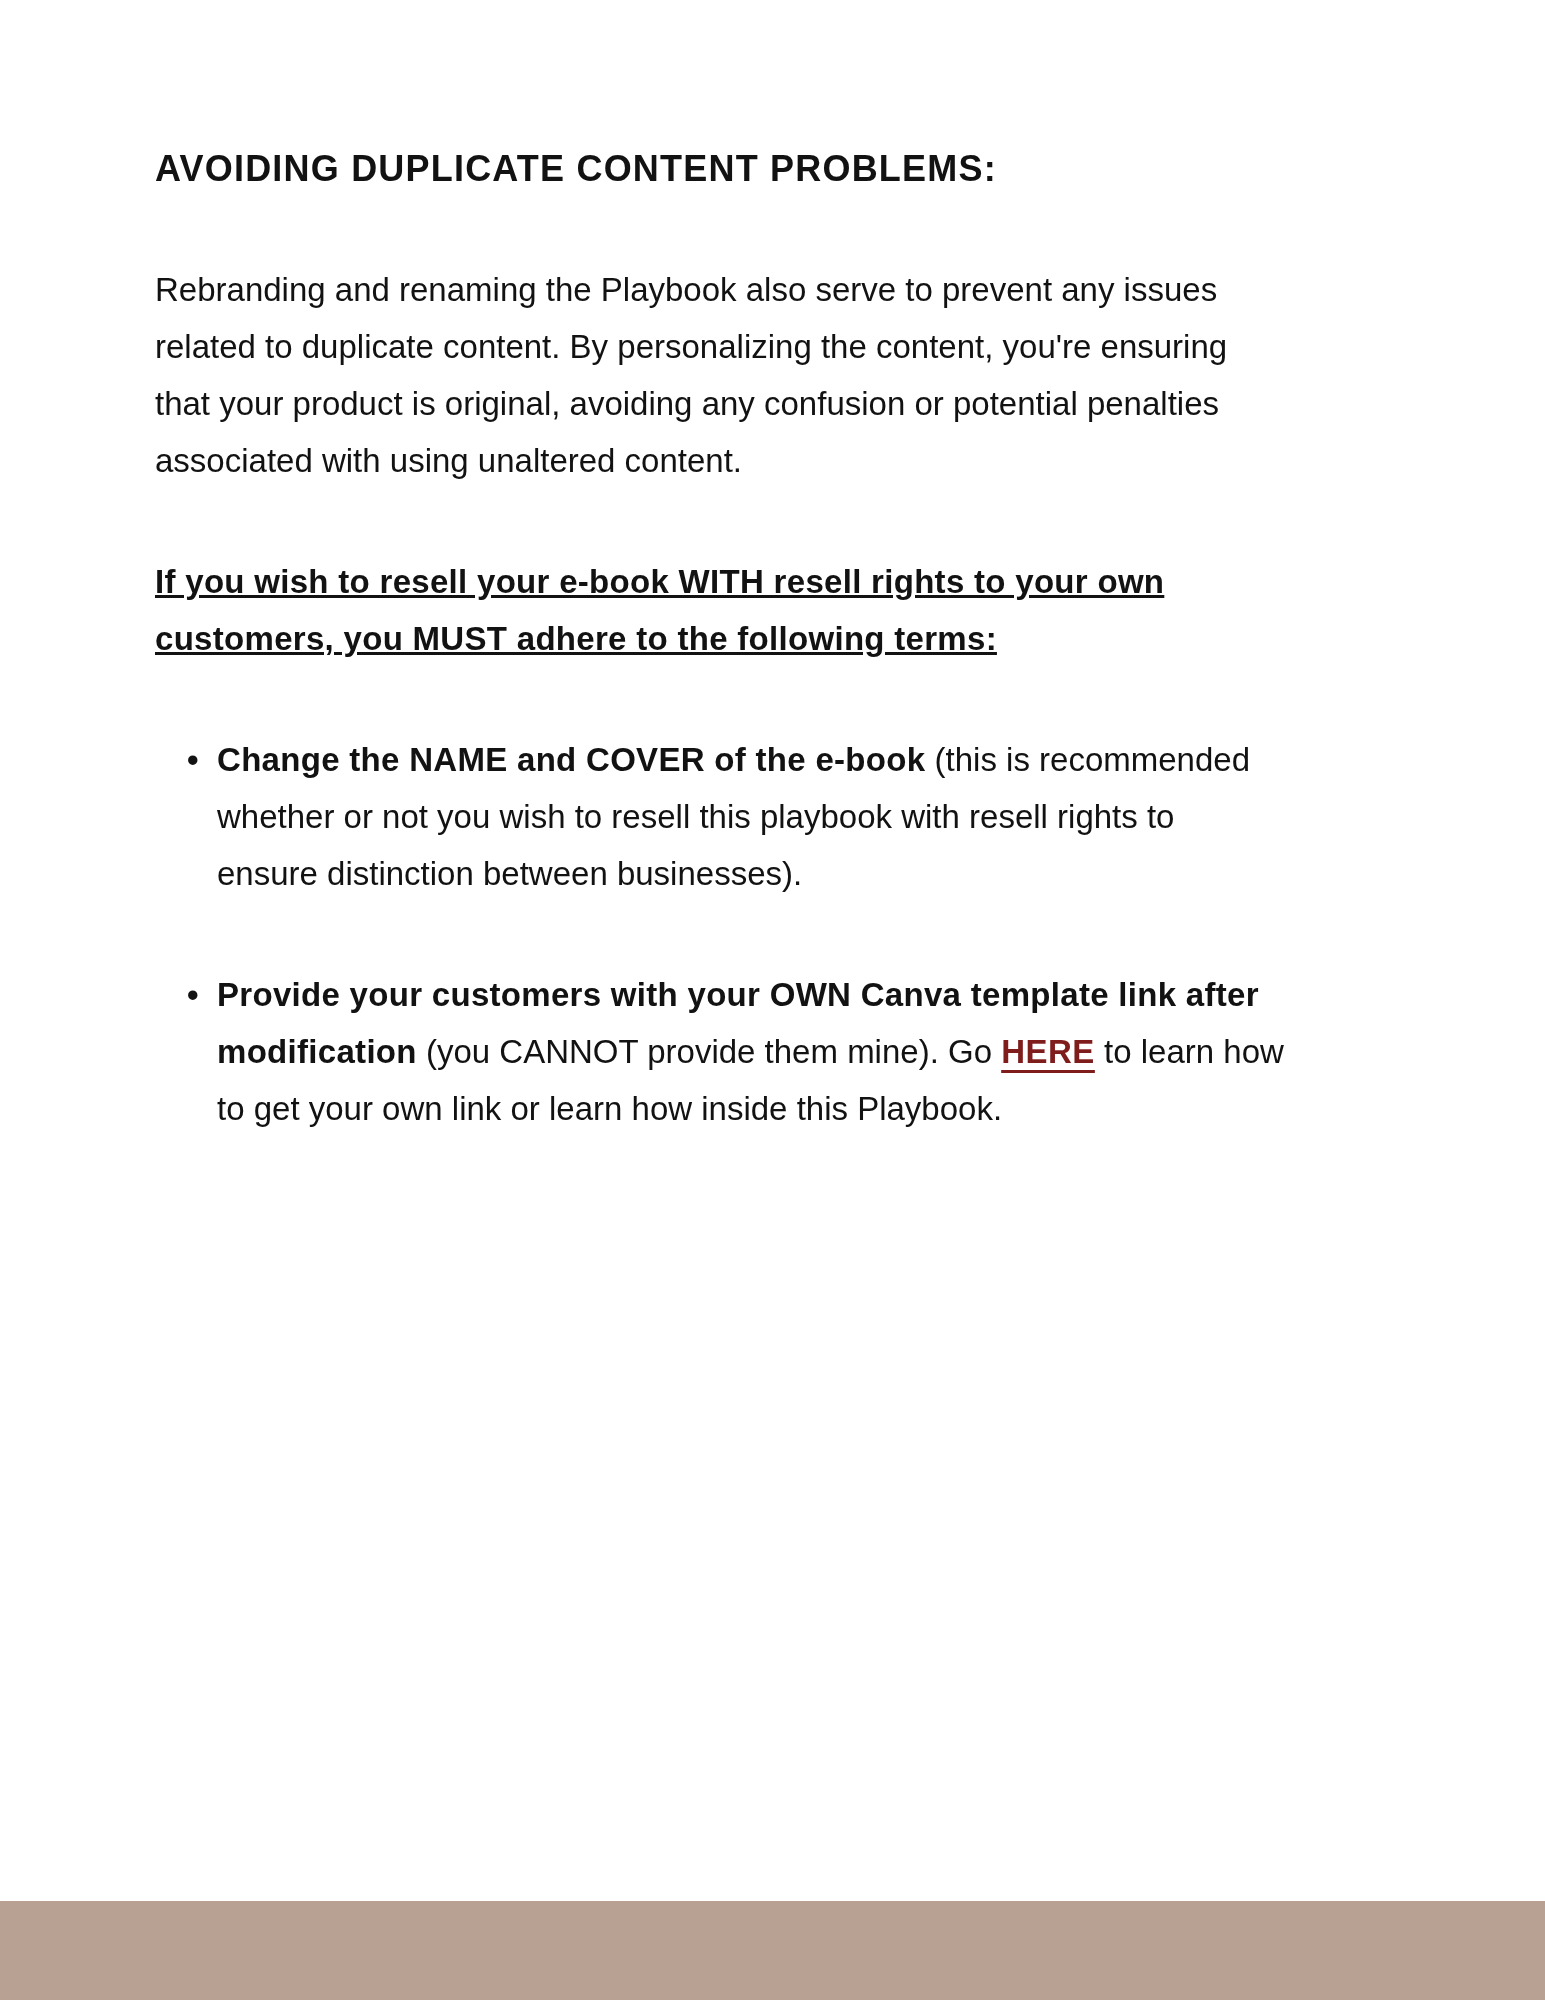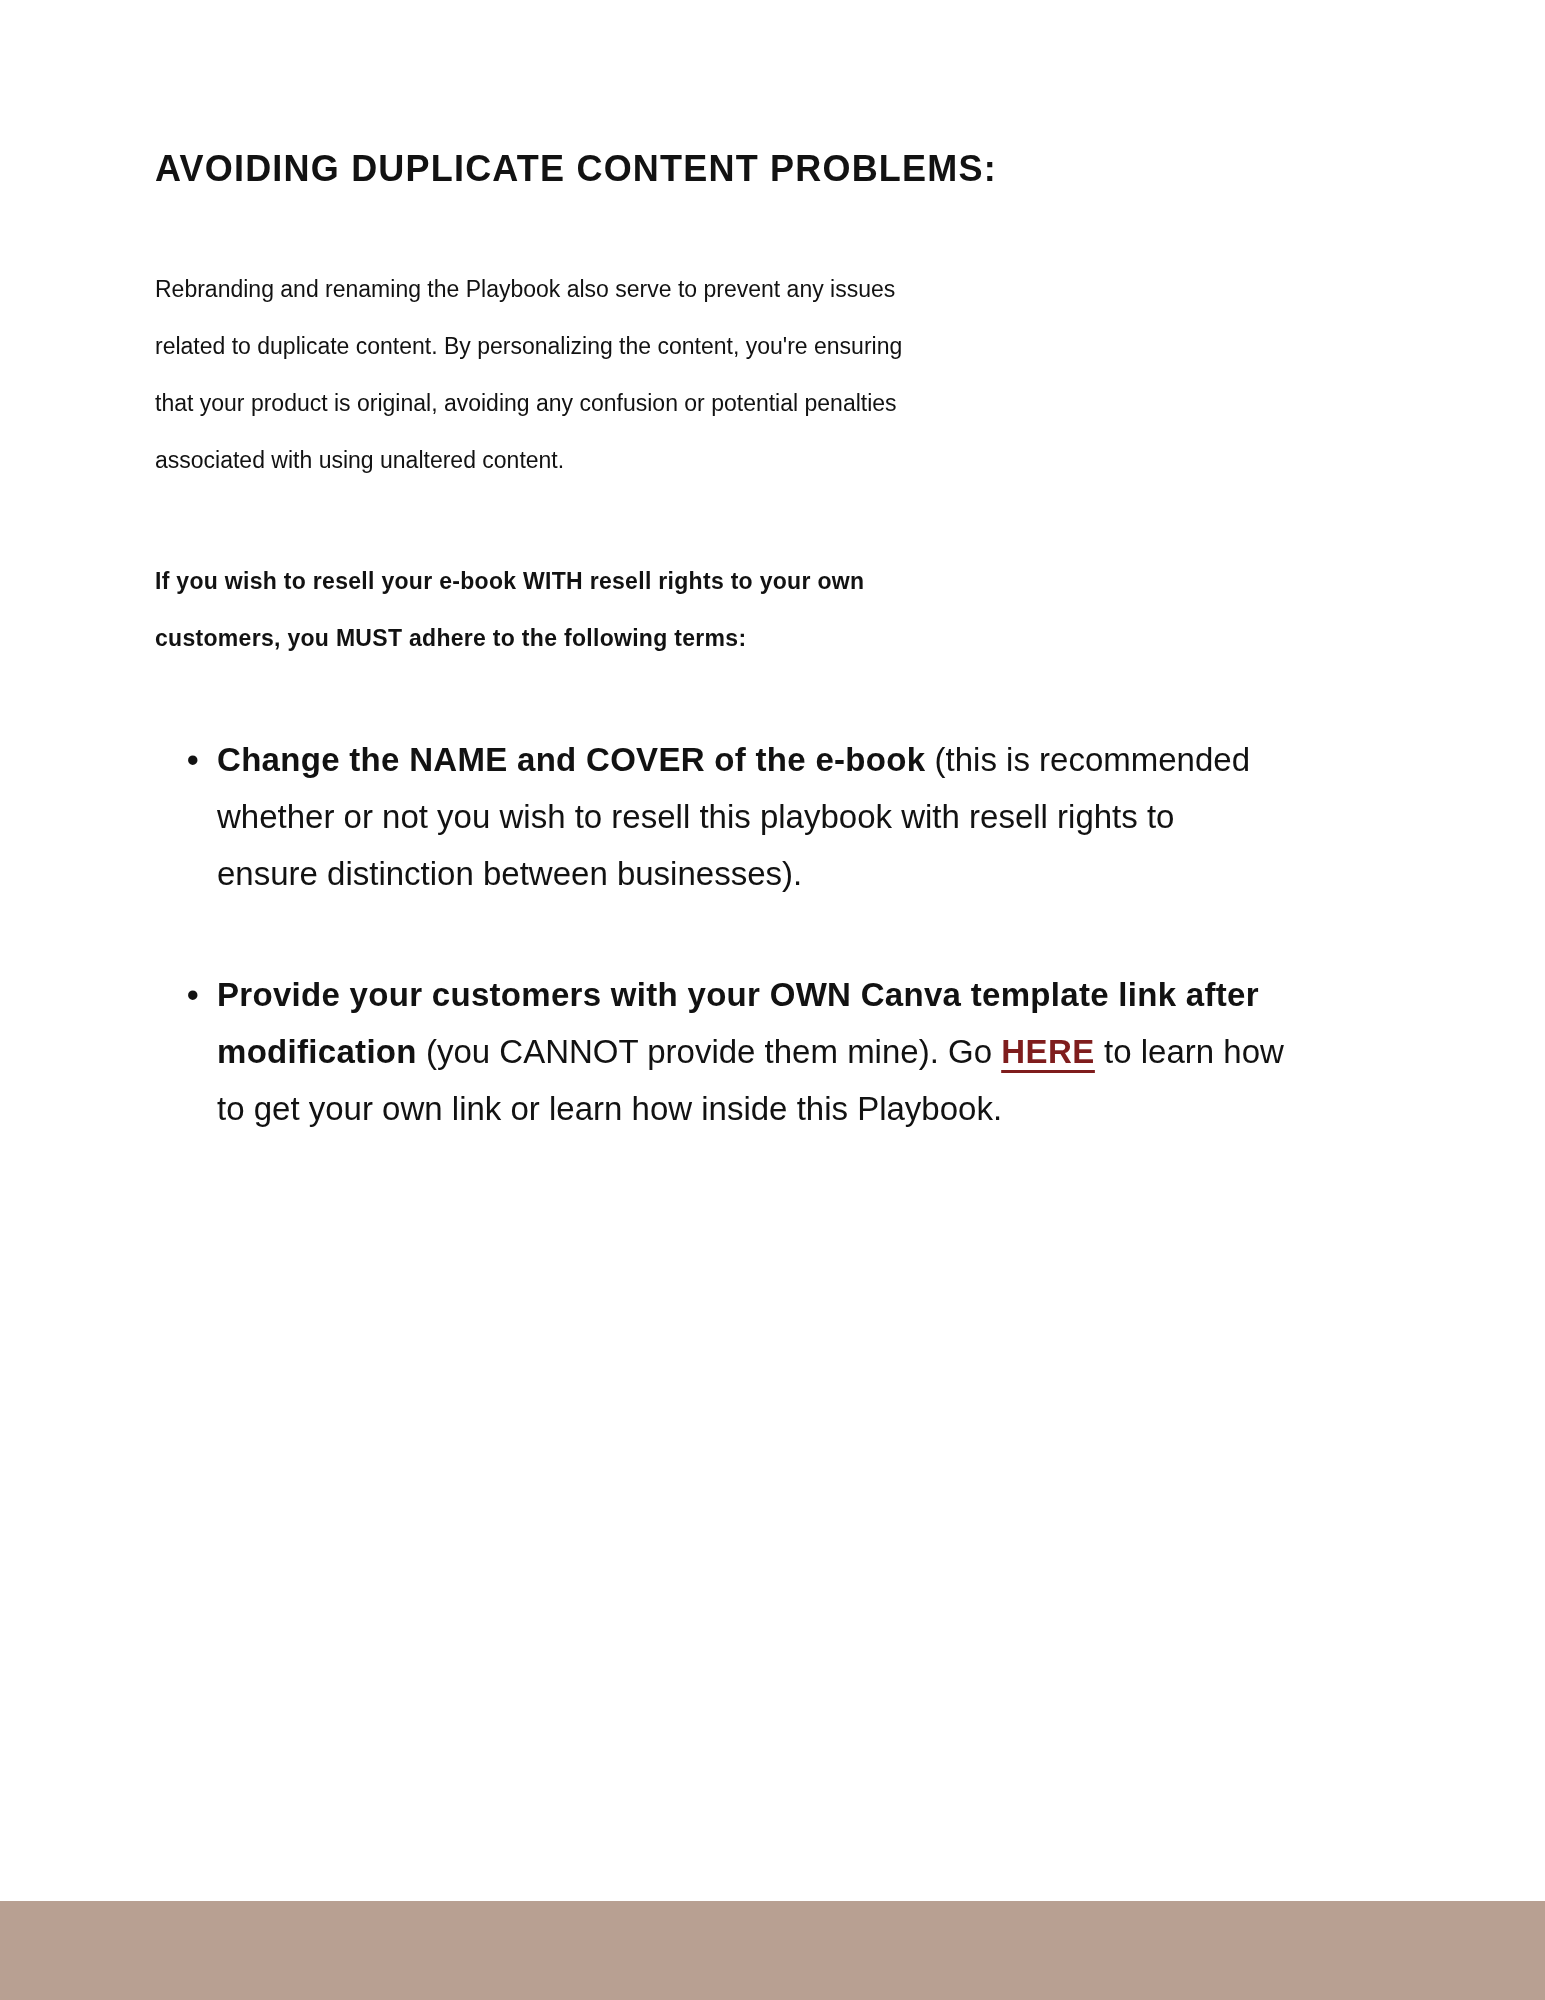--- a/index.html
+++ b/index.html
@@ -26,28 +26,29 @@
     font-weight: 700;
     letter-spacing: 1.2px;
     line-height: 57px;
     color: #121212;
     white-space: pre-line;
   }
   .heading.red {
     color: #e8615e;
   }
   .para {
-    font-size: 23px;
+    font-size: 33px;
     line-height: 57px;
     white-space: pre-line;
     max-width: 1260px;
   }
   .para.bold {
     font-weight: 700;
     letter-spacing: 0.3px;
+    text-decoration: underline;
   }
   ul.bullets {
     list-style: none;
     margin: 0 0 64px 0;
     padding: 0;
   }
   ul.bullets li {
     display: flex;
     align-items: flex-start;
     margin: 0 0 64px 0;

